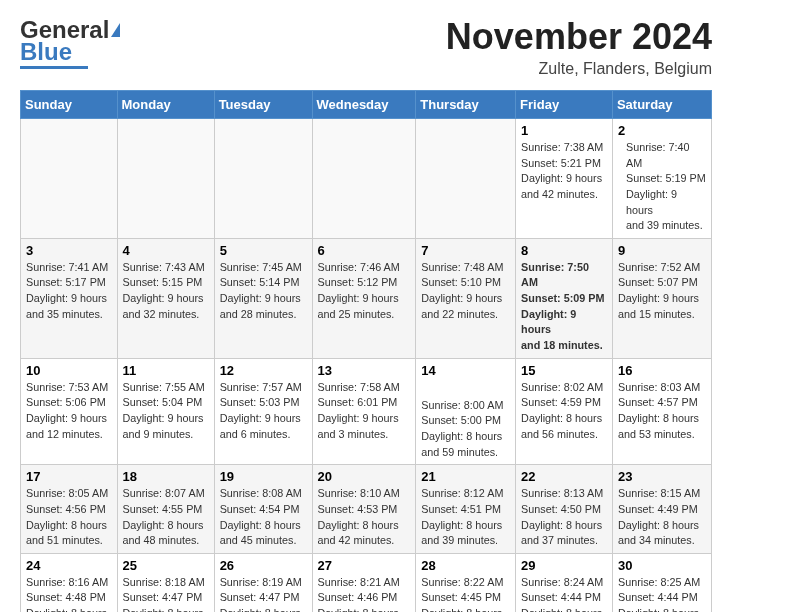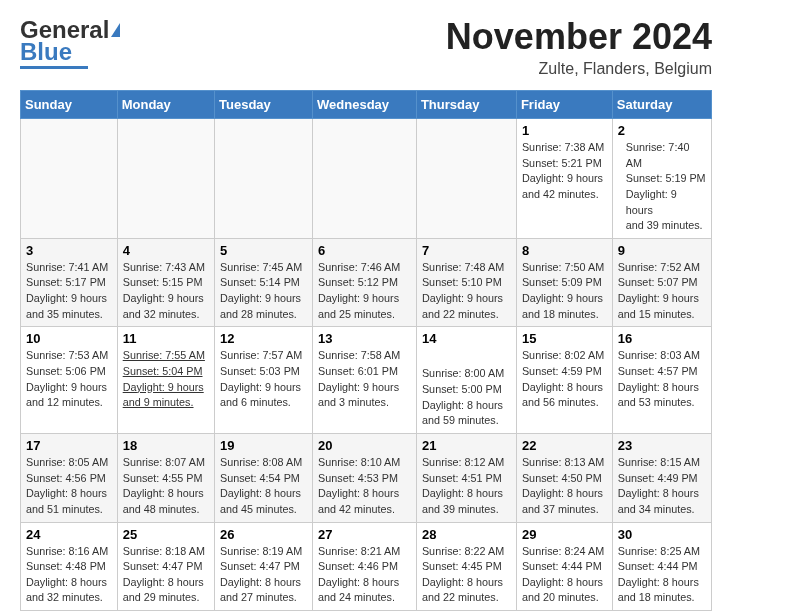--- a/index.html
+++ b/index.html
@@ -189,21 +189,21 @@
           </td>
           <td>
             <span class="day-num">7</span>
             <div class="day-info" style="white-space: pre-line;">Sunrise: 7:48 AM
 Sunset: 5:10 PM
 Daylight: 9 hours
 and 22 minutes.</div>
           </td>
           <td>
             <span class="day-num">8</span>
-            <div class="day-info" style="white-space: pre-line;">Sunrise: 7:50 AM
+            <div class="day-info" style="white-space: pre-line; font-weight: bold;">Sunrise: 7:50 AM
 Sunset: 5:09 PM
 Daylight: 9 hours
 and 18 minutes.</div>
           </td>
           <td>
             <span class="day-num">9</span>
             <div class="day-info" style="white-space: pre-line;">Sunrise: 7:52 AM
 Sunset: 5:07 PM
 Daylight: 9 hours
 and 15 minutes.</div>
@@ -212,21 +212,21 @@
         <tr class="row3">
           <td>
             <span class="day-num">10</span>
             <div class="day-info" style="white-space: pre-line;">Sunrise: 7:53 AM
 Sunset: 5:06 PM
 Daylight: 9 hours
 and 12 minutes.</div>
           </td>
           <td>
             <span class="day-num">11</span>
-            <div class="day-info" style="white-space: pre-line; text-decoration: underline;">Sunrise: 7:55 AM
+            <div class="day-info" style="white-space: pre-line;">Sunrise: 7:55 AM
 Sunset: 5:04 PM
 Daylight: 9 hours
 and 9 minutes.</div>
           </td>
           <td>
             <span class="day-num">12</span>
             <div class="day-info" style="white-space: pre-line;">Sunrise: 7:57 AM
 Sunset: 5:03 PM
 Daylight: 9 hours
 and 6 minutes.</div>

